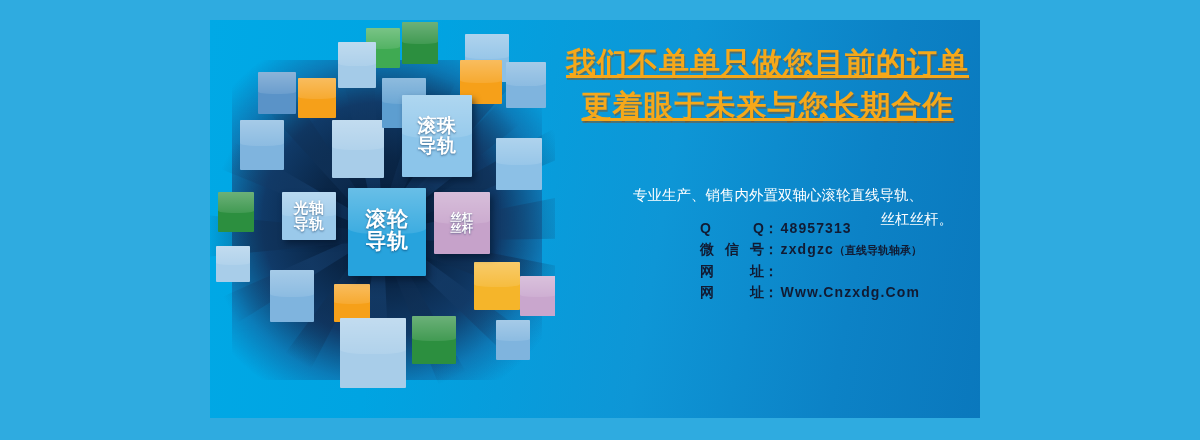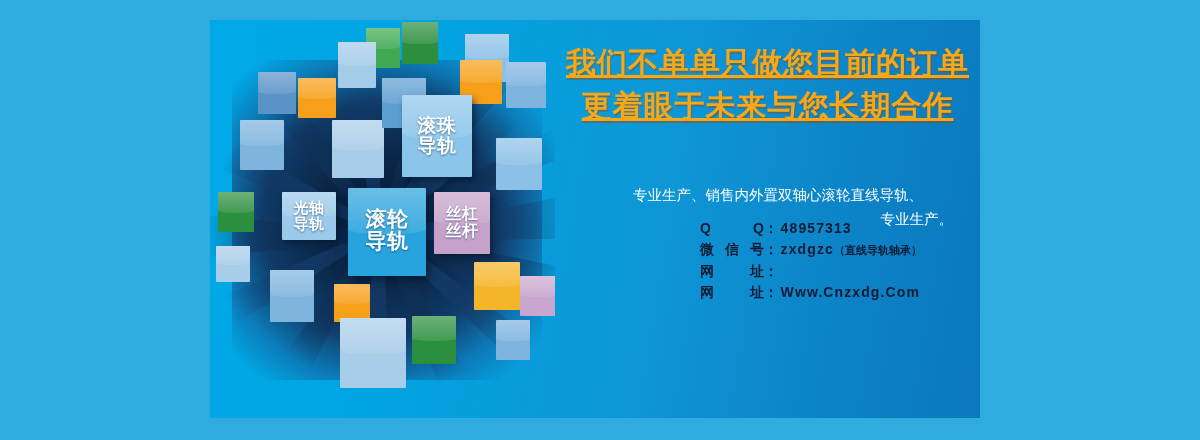--- a/index.html
+++ b/index.html
@@ -285,37 +285,37 @@
         <span class="lbl" style="white-space:pre-line;">光轴
 导轨</span>
       </div>
 
       <div class="labelcube" style="left:138px;top:168px;width:78px;height:88px;background:#27a3dd;font-size:21px;">
         <div class="gloss"></div>
         <span class="lbl" style="white-space:pre-line;font-family:Liberation Mono, monospace;">滚轮
 导轨</span>
       </div>
 
-      <div class="labelcube" style="left:224px;top:172px;width:56px;height:62px;background:#c6a2ca;font-size:16px;">
+      <div class="labelcube" style="left:224px;top:172px;width:56px;height:62px;background:#c6a2ca;font-size:11px;">
         <div class="gloss"></div>
         <span class="lbl" style="white-space:pre-line;">丝杠
 丝杆</span>
       </div>
     </div>
 
     <div id="content">
 
       <div id="headline">
         <span class="hl-line">我们不单单只做您目前的订单</span>
         <span class="hl-line">更着眼于未来与您长期合作</span>
       </div>
 
       <div id="desc">
         <span class="d-line">专业生产、销售内外置双轴心滚轮直线导轨、</span>
-        <span class="d-line last">专业生产。</span>
+        <span class="d-line last">丝杠丝杆。</span>
       </div>
 
       <div id="contact">
 
         <div class="row">
           <span class="k">
             <span class="ch">Q</span>
             <span class="ch">Q</span>
           </span>
           <span class="sep">：</span>

